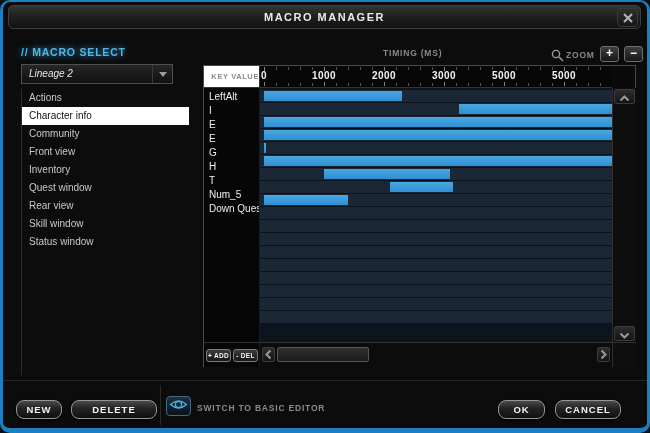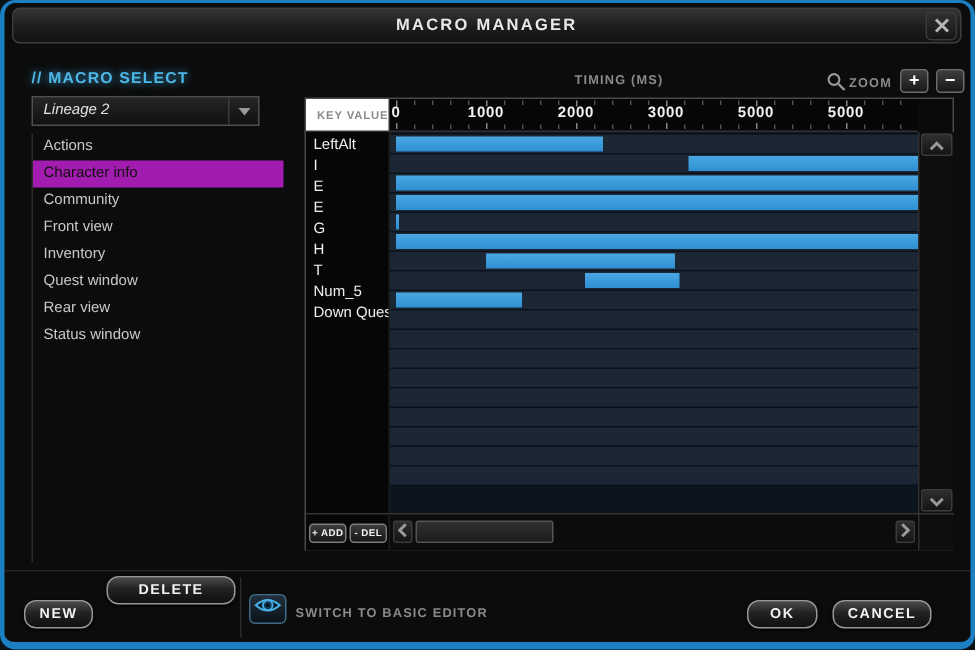--- a/index.html
+++ b/index.html
@@ -30,21 +30,21 @@
     background:linear-gradient(180deg,#262626,#101010); border:1px solid #4f4f4f;
     color:#e2e2e2; font-size:10px; line-height:18px; padding-left:7px; cursor:pointer;font-style:italic; }
   .dropdown-arrow { position:absolute; right:0; top:0; width:20px; height:18px;
     border-left:1px solid #3a3a3a; display:flex; align-items:center; justify-content:center; }
   .dropdown-arrow::after { content:""; border-left:4px solid transparent;
     border-right:4px solid transparent; border-top:5px solid #9a9a9a; }
   .macro-list { position:absolute; left:18px; top:87px; width:168px; height:286px;
     border-left:1px solid #2c2c2c; }
   .list-item { height:18px; line-height:18px; padding-left:7px; color:#c8c8c8;
     font-size:10px; cursor:pointer; white-space:nowrap; }
-  .list-item.selected { background:#a21caf; color:#101010; }
+  .list-item.selected { background:#ffffff; color:#101010; }
 
   
   .editor { position:absolute; left:200px; top:63px; width:433px; height:302px;
     border:1px solid #4a4a4a; background:#0a0a0a; }
   .kv-header { position:absolute; left:0; top:0; width:56px; height:22px;
     border-right:1px solid #333; border-bottom:1px solid #333;
     color:#8a8a8a; font-size:7.5px; font-weight:bold; letter-spacing:0.6px;
     line-height:22px; padding-left:5px; background:#ffffff;text-align:right; }
   .ruler { position:absolute; left:56px; top:0; width:352px; height:22px;
     border-bottom:1px solid #333; background:#070707; overflow:hidden; }
@@ -130,20 +130,21 @@
   </div>
 
   <div class="macro-list">
       <div class="list-item">Actions</div>
       <div class="list-item selected">Character info</div>
       <div class="list-item">Community</div>
       <div class="list-item">Front view</div>
       <div class="list-item">Inventory</div>
       <div class="list-item">Quest window</div>
       <div class="list-item">Rear view</div>
+      <div class="list-item">Skill window</div>
       <div class="list-item">Status window</div>
     </div>
 
   <div class="dim-label" style="left:380px; top:46px;">TIMING (MS)</div>
   <div style="position:absolute; left:548px; top:46px;">
     <svg width="13" height="13" viewBox="0 0 13 13">
         <circle cx="5" cy="5" r="3.6" fill="none" stroke="#9a9a9a" stroke-width="1.4"></circle>
         <line x1="8" y1="8" x2="12" y2="12" stroke="#9a9a9a" stroke-width="1.6"></line>
       </svg>
   </div>
@@ -317,21 +318,21 @@
         </span>
       </div>
     </div>
     <div class="corner-cell"></div>
   </div>
 
   <div class="footer-divider"></div>
   <div class="footer-vline"></div>
 
   <button class="btn" style="left:13px; top:398px; width:46px;">NEW</button>
-  <button class="btn" style="left:68px; top:382px; width:86px;">DELETE</button>
+  <button class="btn" style="left:68px; top:398px; width:86px;">DELETE</button>
 
   <div class="eye-btn">
     <span>
       <svg width="19" height="13" viewBox="0 0 19 13">
         <path d="M1.5,6.5 Q9.5,-0.5 17.5,6.5 Q9.5,13.5 1.5,6.5 Z" fill="#0a2231" stroke="#4ab0e8" stroke-width="1.4"></path>
         <circle cx="9.5" cy="6.5" r="3.2" fill="#103a52" stroke="#4ab0e8" stroke-width="1.2"></circle>
         <circle cx="9.5" cy="6.5" r="1.2" fill="#05101a"></circle>
       </svg>
     </span>
   </div>

